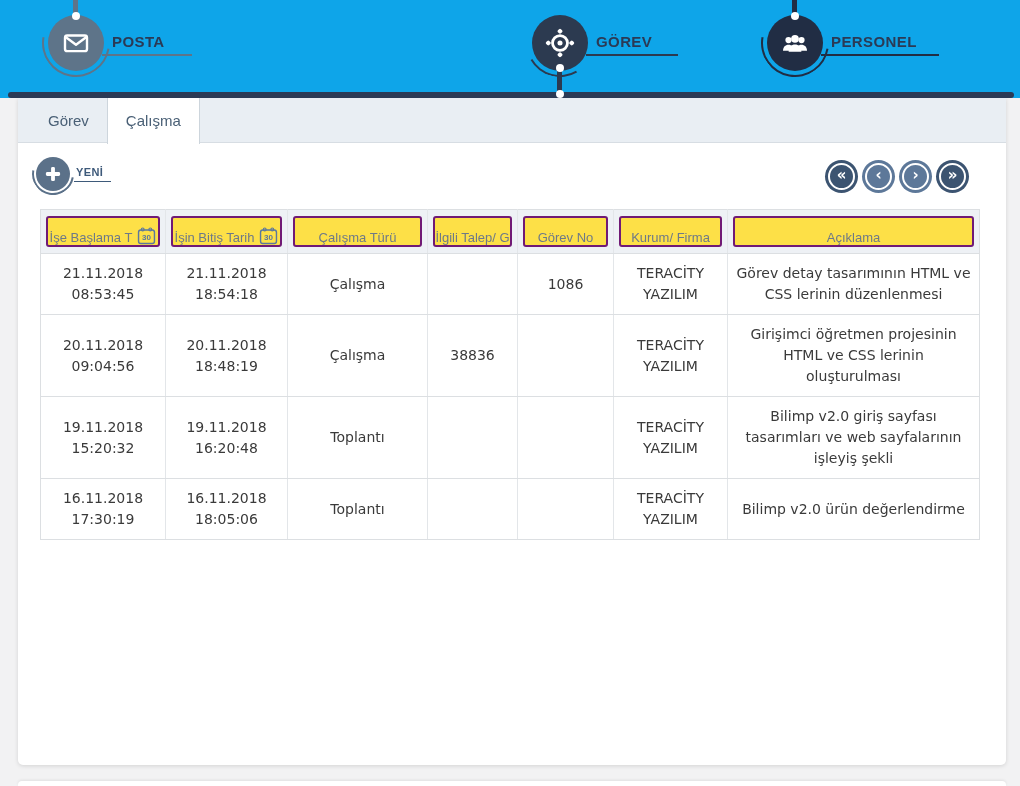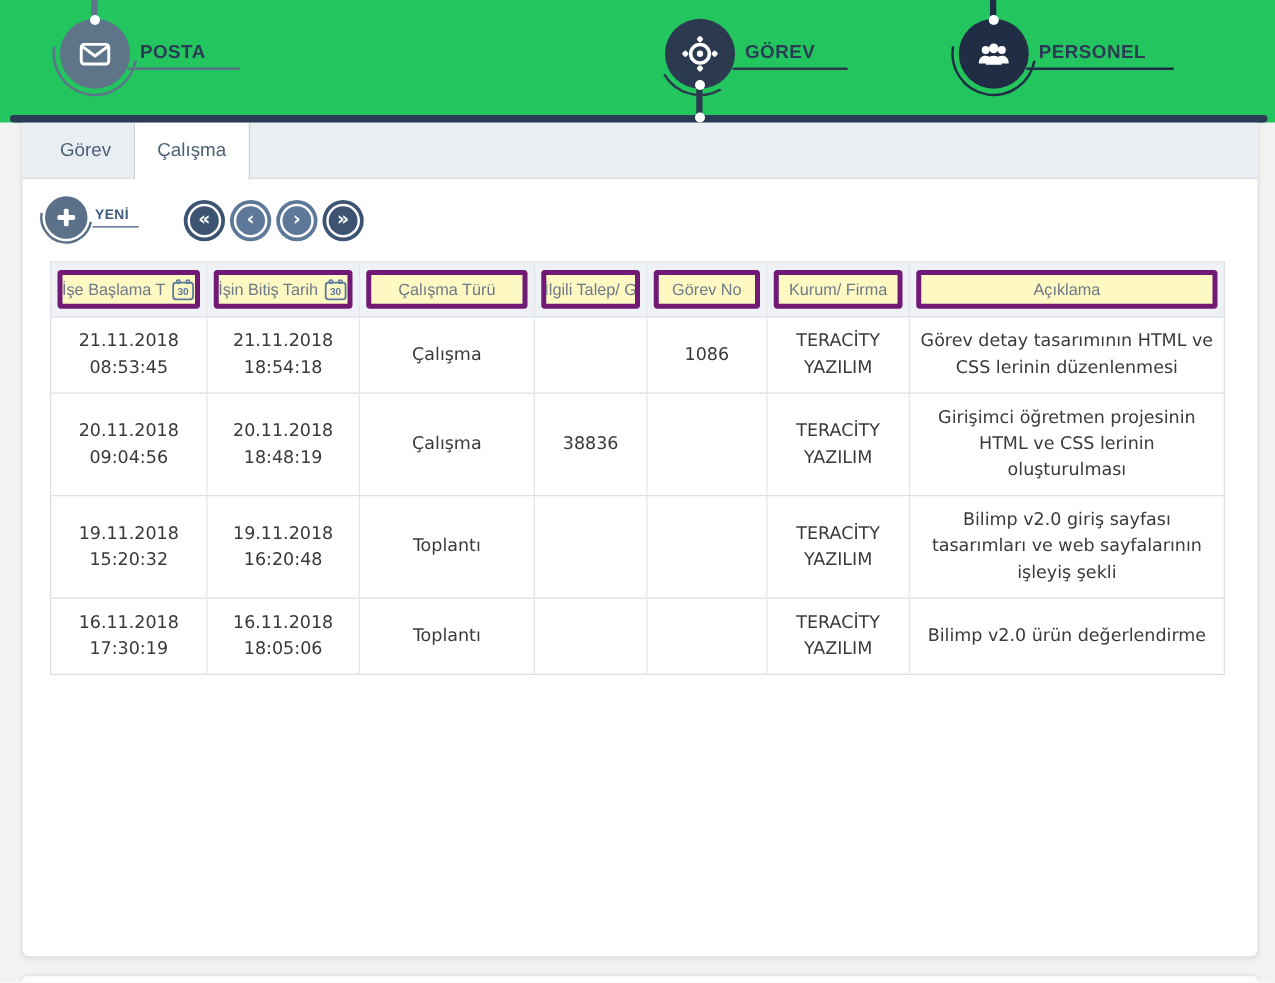--- a/index.html
+++ b/index.html
@@ -7,21 +7,21 @@
     --posta:#5e7489; --takvim:#44586d; --gorev:#2c3a50; --personel:#212d44;
     --pager_dark:#3c5471; --pager_light:#5d7899; --new_button:#5b7189;
     --header_text:#6e7987; --body_text:#3a3a3a; --tab_text:#4a6076;
     --tab_bg:#e9eef3; --border_light:#dcdfe2; --border_col:#e3e6e9; --header_bg:#eef1f5;
   }
   *{margin:0;padding:0;box-sizing:border-box;}
   html,body{width:1020px;height:786px;overflow:hidden;}
   body{background:#f2f2f3;font-family:"DejaVu Sans","Liberation Sans",sans-serif;position:relative;}
 
   
-  .topnav{position:relative;height:98px;background:#22c55e;}
+  .topnav{position:relative;height:98px;background:#0ea5e9;}
   .nav-bar{position:absolute;left:8px;right:6px;bottom:0;height:6px;background:var(--bar);border-radius:3px;z-index:1;}
   .nav-item{position:absolute;top:0;height:98px;width:210px;cursor:pointer;}
   .nav-circle{position:absolute;left:0;top:15px;width:56px;height:56px;border-radius:50%;display:flex;align-items:center;justify-content:center;z-index:2;}
   .nav-stem{position:absolute;left:25px;width:5px;z-index:0;}
   .stem-up{top:0;height:18px;}
   .stem-down{top:69px;height:29px;}
   .nav-dot{position:absolute;left:24px;width:8px;height:8px;border-radius:50%;background:#fff;z-index:3;}
   .dot-top{top:12px;} .dot-bottom{top:64px;} .dot-bar{top:90px;}
   .nav-arc{position:absolute;left:-6px;top:9px;width:68px;height:68px;border-radius:50%;
     border:2px solid #000;border-top-color:transparent!important;border-right-color:transparent!important;
@@ -46,43 +46,43 @@
     border-radius:0 0 5px 5px;box-shadow:0 1px 4px rgba(0,0,0,.13);}
   .tabrow{height:45px;background:var(--tab_bg);border-bottom:1px solid #d7dde3;display:flex;align-items:stretch;
     border-radius:0;}
   .tab{padding:0 18px;line-height:45px;font-family:"Liberation Sans",sans-serif;font-size:15px;
     color:var(--tab_text);cursor:pointer;}
   .tab.first{margin-left:12px;}
   .tab.active{background:#fff;border-left:1px solid #cdd5dc;border-right:1px solid #cdd5dc;
     margin-bottom:-1px;height:46px;}
 
   
-  .toolbar{display:flex;justify-content:flex-start;align-items:center;padding:14px 26px 6px 12px;height:58px;}
+  .toolbar{display:flex;justify-content:space-between;align-items:center;padding:14px 26px 6px 12px;height:58px;}
   .new-button{position:relative;width:120px;height:44px;cursor:pointer;}
   .new-circle{position:absolute;left:6px;top:3px;width:34px;height:34px;border-radius:50%;
     background:var(--new_button);display:flex;align-items:center;justify-content:center;z-index:2;}
   .new-arc{position:absolute;left:2px;top:-1px;width:42px;height:42px;border-radius:50%;
     border:2px solid var(--new_button);border-top-color:transparent;border-right-color:transparent;
     transform:rotate(-35deg);z-index:1;}
   .new-label{position:absolute;left:44px;top:12px;font-family:"Liberation Sans",sans-serif;font-size:11px;
     font-weight:700;color:#3e5a7a;letter-spacing:.4px;border-bottom:1px solid #3e5a7a;padding:0 8px 3px 2px;}
   .pager{display:flex;gap:10px;padding-right:14px;}
   .pbtn{width:27px;height:27px;border-radius:50%;border:2px solid #fff;display:flex;align-items:center;
     justify-content:center;color:#fff;font-size:15px;font-weight:700;cursor:pointer;
     font-family:"DejaVu Sans",sans-serif;line-height:1;padding-bottom:2px;}
   .pbtn.dark{background:var(--pager_dark);box-shadow:0 0 0 3px var(--pager_dark);}
   .pbtn.light{background:var(--pager_light);box-shadow:0 0 0 3px var(--pager_light);}
 
   
   .tbl-wrap{margin:8px 27px 0 22px;}
   table{width:100%;border-collapse:collapse;table-layout:fixed;border:1px solid var(--border_light);}
   thead td{background:var(--header_bg);padding:6px 5px;border-bottom:1px solid var(--border_light);}
   thead td+td, tbody td+td{border-left:1px solid var(--border_col);}
-  .hbox{background:#fef9c3;border:4px solid #701a75;border-radius:3px;height:31px;display:flex;
-    align-items:center;justify-content:center;gap:5px;color:var(--header_text);font-size:13px;
+  .hbox{background:#fde047;border:2px solid #701a75;border-radius:3px;height:31px;display:flex;
+    align-items:flex-end;justify-content:center;gap:5px;color:var(--header_text);font-size:13px;
     font-family:"Liberation Sans",sans-serif;white-space:nowrap;overflow:hidden;cursor:pointer;}
   tbody td{padding:9px 8px;text-align:center;vertical-align:middle;font-size:14px;color:var(--body_text);
     line-height:1.5;border-bottom:1px solid var(--border_light);background:#fff;}
   tbody tr{cursor:pointer;}
   .cal-ic{flex:0 0 auto;}
 
   
   .bottom-sliver{position:absolute;left:18px;width:988px;top:781px;height:5px;background:#fff;
     border-radius:4px 4px 0 0;box-shadow:0 -1px 3px rgba(0,0,0,.08);}
 </style>

